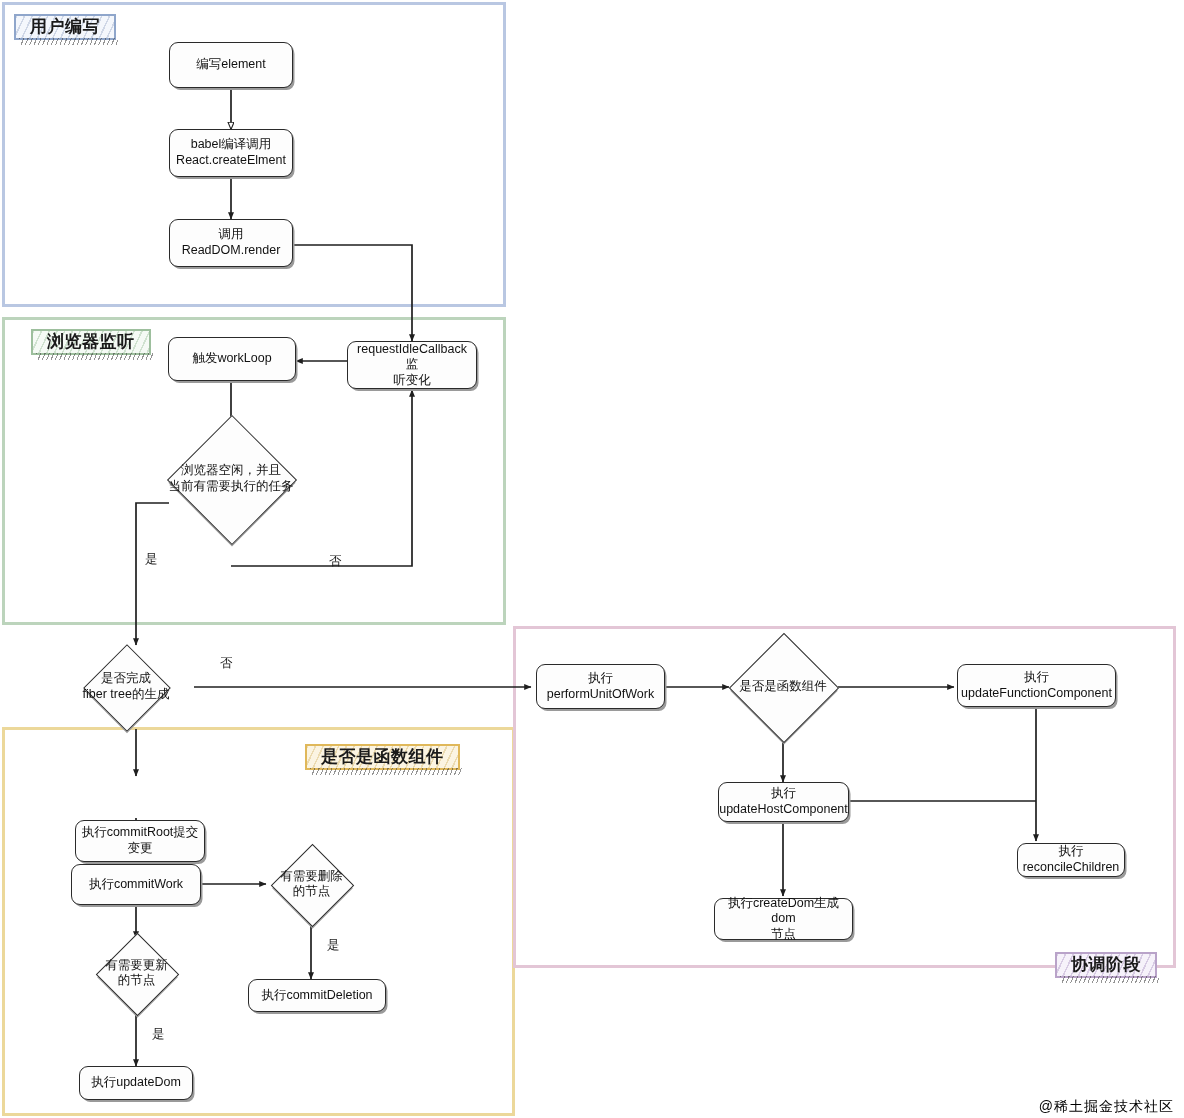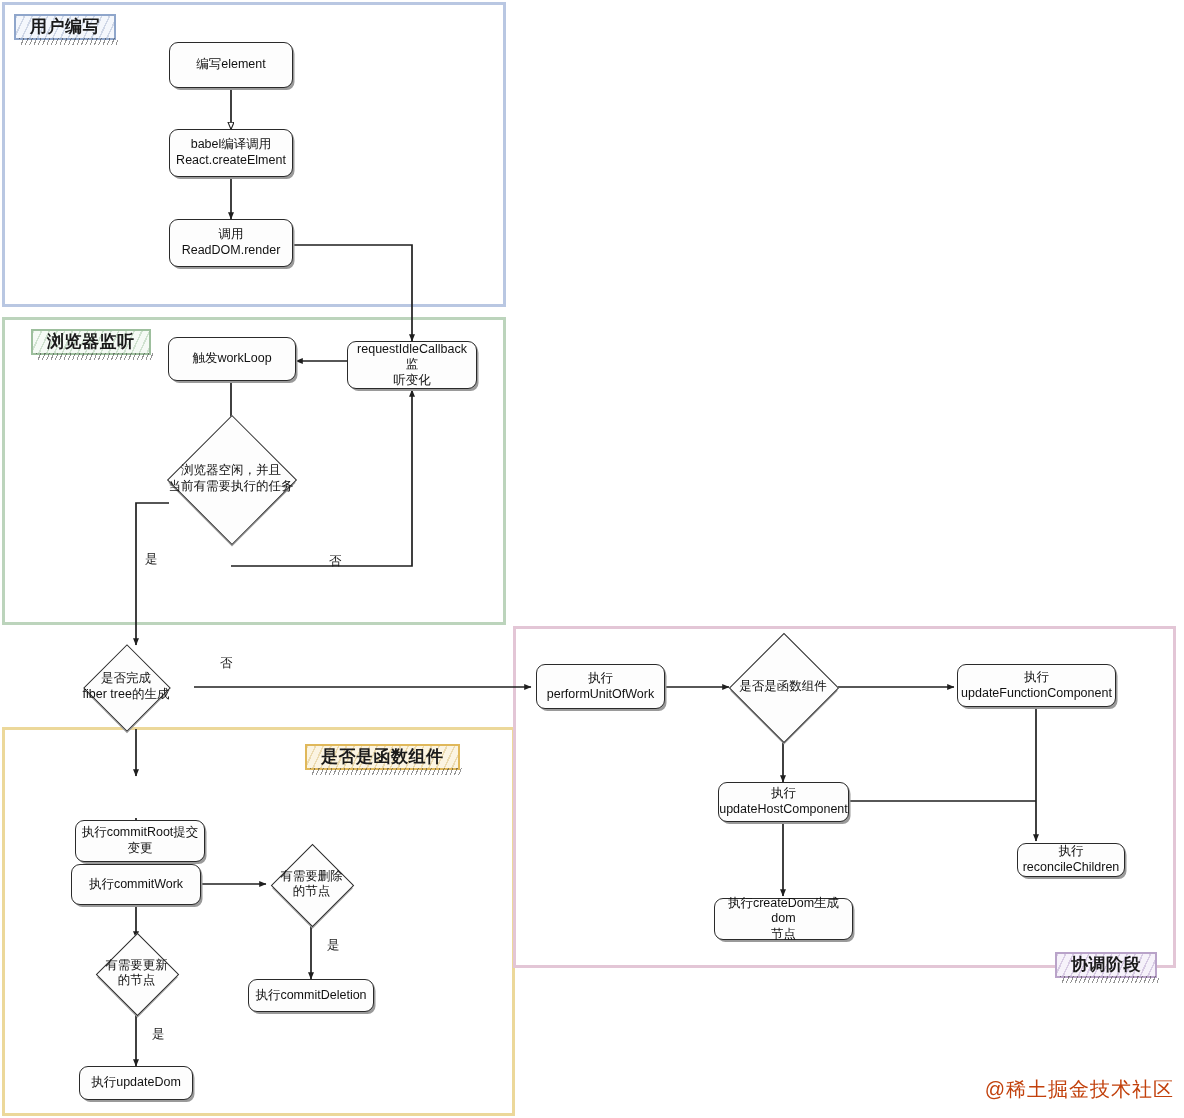--- a/index.html
+++ b/index.html
@@ -152,23 +152,23 @@
     font-size: 12.5px;
     color: #1a1a1a;
     z-index: 4;
     background: transparent;
   }
 
   
   .watermark {
     position: absolute;
     right: 18px;
-    bottom: 15px;
-    font-size: 20px;
-    color: #c2410c;
+    bottom: 2px;
+    font-size: 14px;
+    color: #000000;
     letter-spacing: 1px;
     z-index: 5;
   }
 </style>
 </head>
 <body>
 
 <div id="canvas">
 
   <div class="section sec-user" style="left:2px; top:2px; width:504px; height:305px;"></div>
@@ -277,21 +277,21 @@
   <div class="node" style="left:71px; top:864px; width:130px; height:41px;">执行commitWork</div>
 
   <div class="diamond" style="left:283px; top:856px; width:57px; height:57px;">
     <div class="dshape"></div>
     <div class="dtext">有需要删除
 的节点</div>
   </div>
 
   <div class="edge-label" style="left:327px; top:937px;">是</div>
 
-  <div class="node" style="left:248px; top:979px; width:126px; height:33px;">执行commitDeletion</div>
+  <div class="node" style="left:248px; top:979px; width:138px; height:33px;">执行commitDeletion</div>
 
   <div class="diamond" style="left:108px; top:945px; width:57px; height:57px;">
     <div class="dshape"></div>
     <div class="dtext">有需要更新
 的节点</div>
   </div>
 
   <div class="edge-label" style="left:152px; top:1026px;">是</div>
 
   <div class="node" style="left:79px; top:1066px; width:114px; height:34px;">执行updateDom</div>

